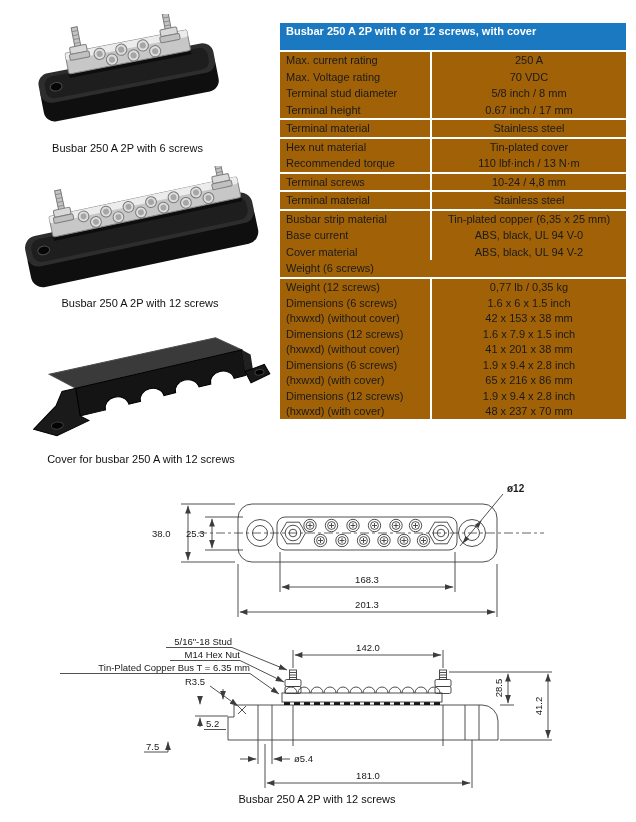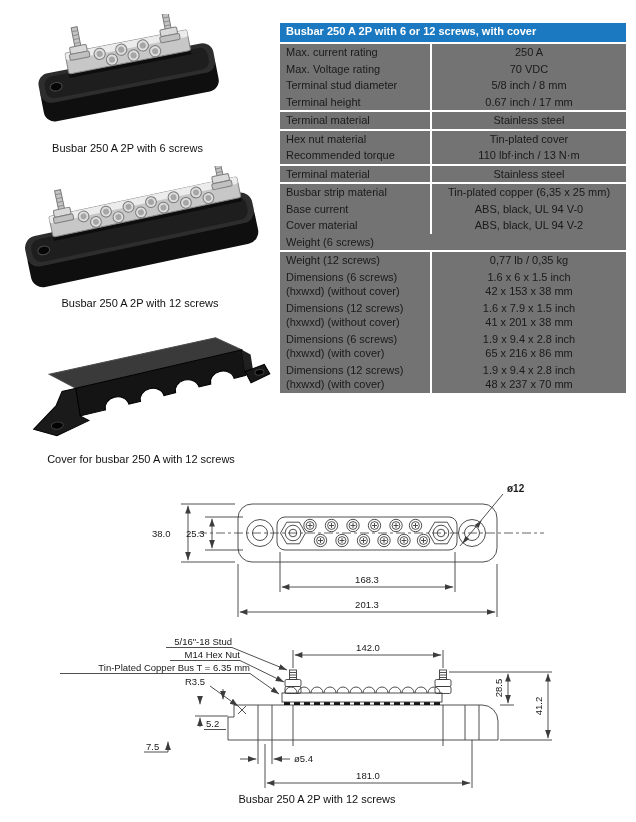--- a/index.html
+++ b/index.html
@@ -8,24 +8,24 @@
     font-family:"Liberation Sans",sans-serif;color:#1a1a1a;overflow:hidden;
   }
   .abs{position:absolute;}
   .photo-caption{
     position:absolute;font-size:11px;font-weight:normal;color:#101010;text-align:center;
   }
   
   .spec-table{position:absolute;left:280px;top:23px;width:346px;font-size:11px;}
   .spec-header{
     background:#1a79c1;color:#ffffff;font-weight:bold;
-    padding:2px 6px 4px 6px;line-height:13px;margin-bottom:2px;
+    padding:2px 6px 12px 6px;line-height:13px;margin-bottom:2px;
   }
   .spec-group{margin-bottom:2px;}
-  .spec-row{display:flex;background:#737373;align-items:center;}
+  .spec-row{display:flex;background:#a16207;align-items:center;}
   .spec-label{
     width:144px;padding:1px 0 1px 6px;line-height:14.5px;white-space:pre-line;
   }
   .spec-value{
     flex:1;text-align:center;border-left:2px solid #ffffff;
     padding:1px 11px;line-height:14.5px;white-space:pre-line;
   }
   
   svg.draw *{stroke:#3c3c3c;fill:none;stroke-width:0.9;}
   svg.draw .f{fill:#3c3c3c;stroke:none;}
@@ -182,20 +182,26 @@
         </div>
       </div>
       <div class="spec-group">
         <div class="spec-row">
           <div class="spec-label">Hex nut material</div>
           <div class="spec-value">Tin-plated cover</div>
         </div>
         <div class="spec-row">
           <div class="spec-label">Recommended torque</div>
           <div class="spec-value">110 lbf·inch / 13 N·m</div>
+        </div>
+      </div>
+      <div class="spec-group">
+        <div class="spec-row">
+          <div class="spec-label">Terminal screws</div>
+          <div class="spec-value">10-24 / 4,8 mm</div>
         </div>
       </div>
       <div class="spec-group">
         <div class="spec-row">
           <div class="spec-label">Terminal material</div>
           <div class="spec-value">Stainless steel</div>
         </div>
       </div>
       <div class="spec-group">
         <div class="spec-row">

